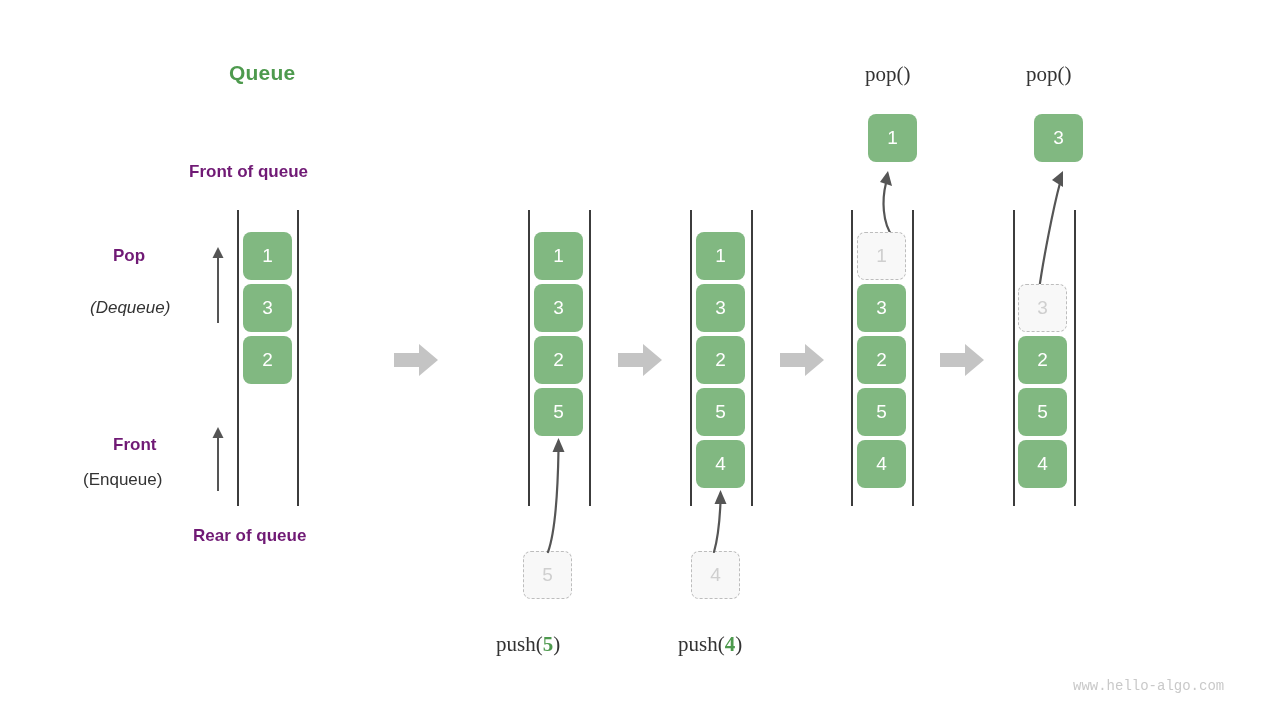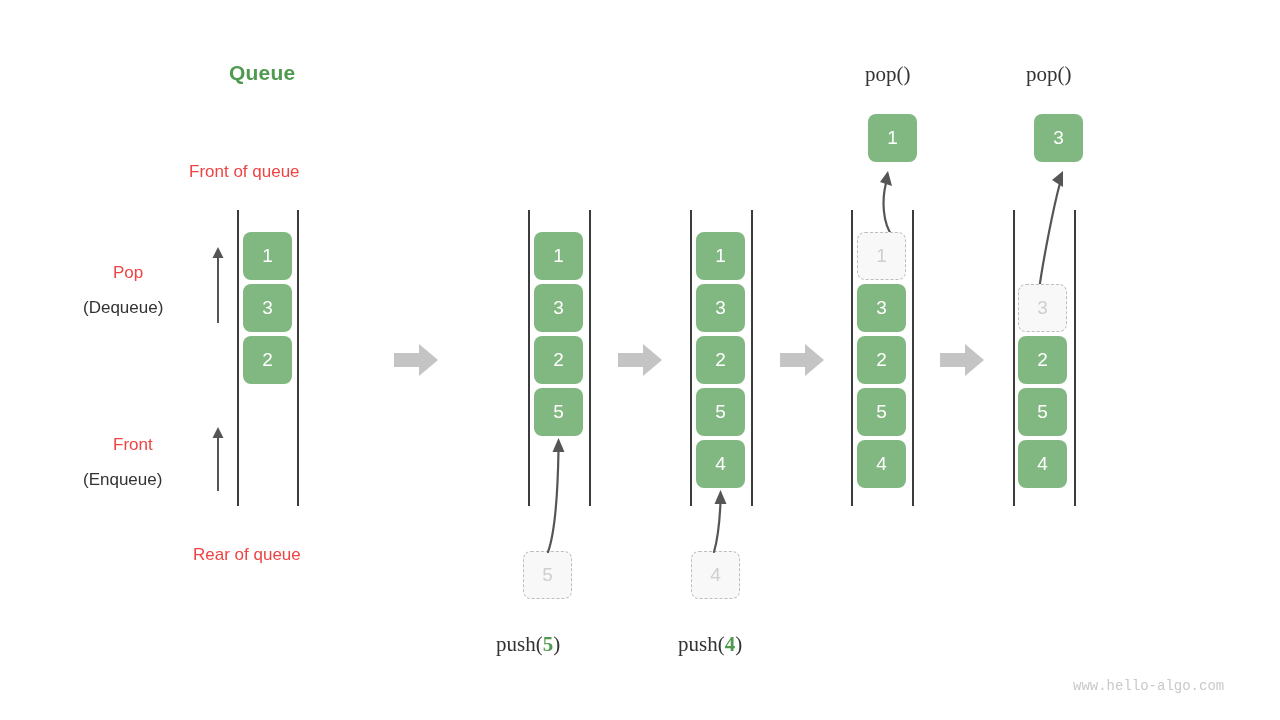--- a/index.html
+++ b/index.html
@@ -25,23 +25,23 @@
 
   
   .title-queue {
     font-weight: bold;
     font-size: 21px;
     color: #4e9a4e;
     letter-spacing: 0.2px;
     white-space: nowrap;
   }
   .label-bold {
-    font-weight: normal;
+    font-weight: bold;
     font-size: 17px;
-    color: #ef4444;
+    color: #701a75;
     white-space: nowrap;
   }
   .label-plain {
     font-weight: normal;
     font-size: 17px;
     color: #333333;
     white-space: nowrap;
   }
   .mono-label {
     font-family: Liberation Serif, serif;
@@ -105,24 +105,24 @@
 </style>
 </head>
 <body>
 
 <div id="stage">
 
   <div class="abs title-queue" style="left:229px; top:61px;">Queue</div>
 
   <div class="abs label-bold" style="left:189px; top:162px;">Front of queue</div>
 
-  <div class="abs label-bold" style="left:193px; top:545px;">Rear of queue</div>
-
-  <div class="abs label-bold" style="left:113px; top:263px;">Pop</div>
-  <div class="abs label-plain" style="left:83px; top:298px;">(Dequeue)</div>
+  <div class="abs label-bold" style="left:193px; top:526px;">Rear of queue</div>
+
+  <div class="abs label-bold" style="left:113px; top:246px;">Pop</div>
+  <div class="abs label-plain" style="left:90px; top:298px;font-style:italic;">(Dequeue)</div>
 
   <div class="dir-arrow" style="left:210px; top:245px;">
     <svg width="16" height="78" viewBox="0 0 16 78">
       <line x1="8" y1="78" x2="8" y2="10" stroke="#555555" stroke-width="2"></line>
       <path d="M8 2 L13.5 13 L2.5 13 Z" fill="#555555"></path>
     </svg>
   </div>
 
   <div class="abs label-bold" style="left:113px; top:435px;">Front</div>
   <div class="abs label-plain" style="left:83px; top:470px;">(Enqueue)</div>

